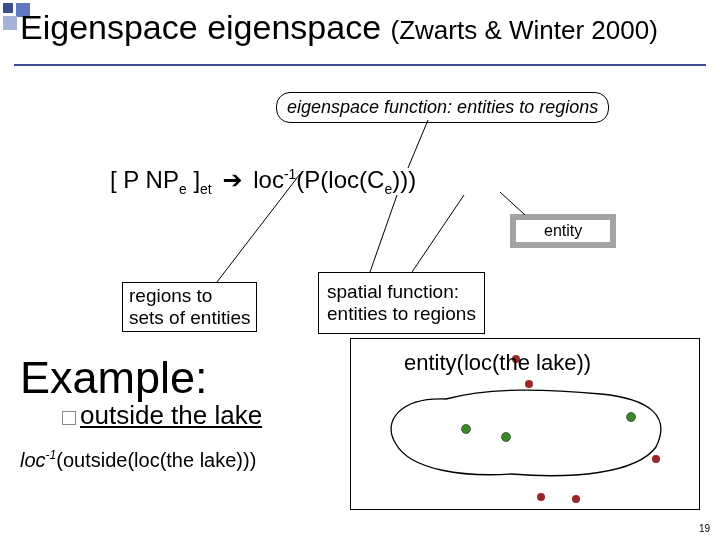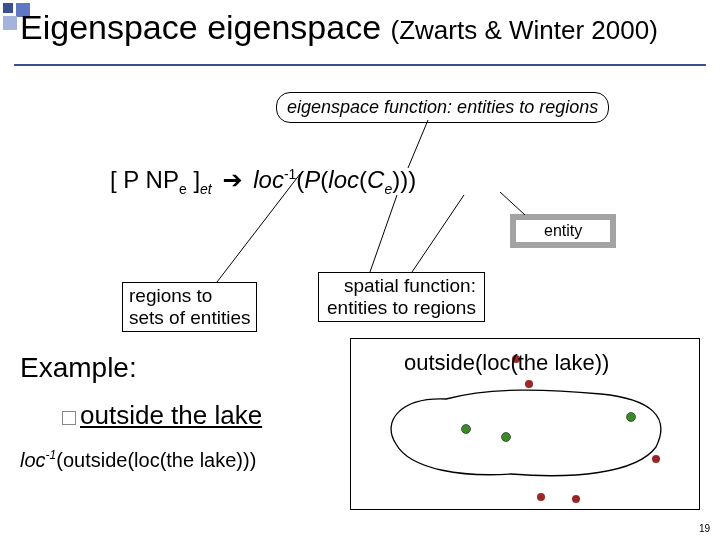--- a/index.html
+++ b/index.html
@@ -44,49 +44,49 @@
   .bubble-top { top: 92px; left: 276px; font-style: italic; }
   .equation {
     position: absolute;
     top: 166px; left: 110px;
     font-size: 24px;
     white-space: nowrap;
   }
   .equation .arrow { font-size: 24px; margin: 0 4px; }
   .equation sub { font-size: 14px; }
   .equation .sup { font-size: 14px; vertical-align: super; }
-  .equation .it { font-style: italic; }
+  .equation .it { }
   .entity-box {
     position: absolute;
     top: 214px; left: 510px;
     border: 6px solid #a3a3a3;
     padding: 2px 28px;
     font-size: 16px;
   }
   .regions-box {
     position: absolute;
     top: 282px; left: 122px;
     border: 1.2px solid #000;
     padding: 2px 6px;
     font-size: 19px;
     line-height: 1.15;
   }
   .spatial-box {
     position: absolute;
     top: 272px; left: 318px;
     border: 1.2px solid #000;
-    padding: 2px 8px;
+    padding: 8px 8px;
     font-size: 19px;
-    text-align: right;
+    text-align: left;
     line-height: 1.15;
   }
   .example-h {
     position: absolute;
     top: 352px; left: 20px;
-    font-size: 28px;
+    font-size: 45px;
   }
   .example-item {
     position: absolute;
     top: 400px; left: 62px;
     font-size: 26px;
     text-decoration: underline;
   }
   .example-item .box { display:inline-block; width:14px; height:14px; border:1.3px solid #888; margin-right:4px; vertical-align: -1px;}
   .loc-expr {
     position: absolute;
@@ -168,21 +168,21 @@
     <circle cx="178" cy="45" r="4" class="dot-r"></circle>
     <circle cx="115" cy="90" r="4.5" fill="#3a8a2a" class="dot-g"></circle>
     <circle cx="155" cy="98" r="4.5" fill="#3a8a2a" class="dot-g"></circle>
     <circle cx="280" cy="78" r="4.5" fill="#3a8a2a" class="dot-g"></circle>
     <circle cx="305" cy="120" r="4" class="dot-r"></circle>
     <circle cx="190" cy="158" r="4" class="dot-r"></circle>
     <circle cx="225" cy="160" r="4" class="dot-r"></circle>
   </svg>
 </div>
 
-<div class="lake-caption">outside(loc(the lake))</div>
+<div class="lake-caption">entity(loc(the lake))</div>
 
 <svg class="connectors">
   <line x1="428" y1="120" x2="408" y2="168" stroke="#000" stroke-width="1"></line>
   <line x1="300" y1="174" x2="217" y2="282" stroke="#000" stroke-width="1"></line>
   <line x1="397" y1="195" x2="370" y2="272" stroke="#000" stroke-width="1"></line>
   <line x1="464" y1="195" x2="412" y2="272" stroke="#000" stroke-width="1"></line>
   <line x1="500" y1="192" x2="525" y2="215" stroke="#000" stroke-width="1"></line>
 </svg>
 
 <div class="page-num">19</div>

